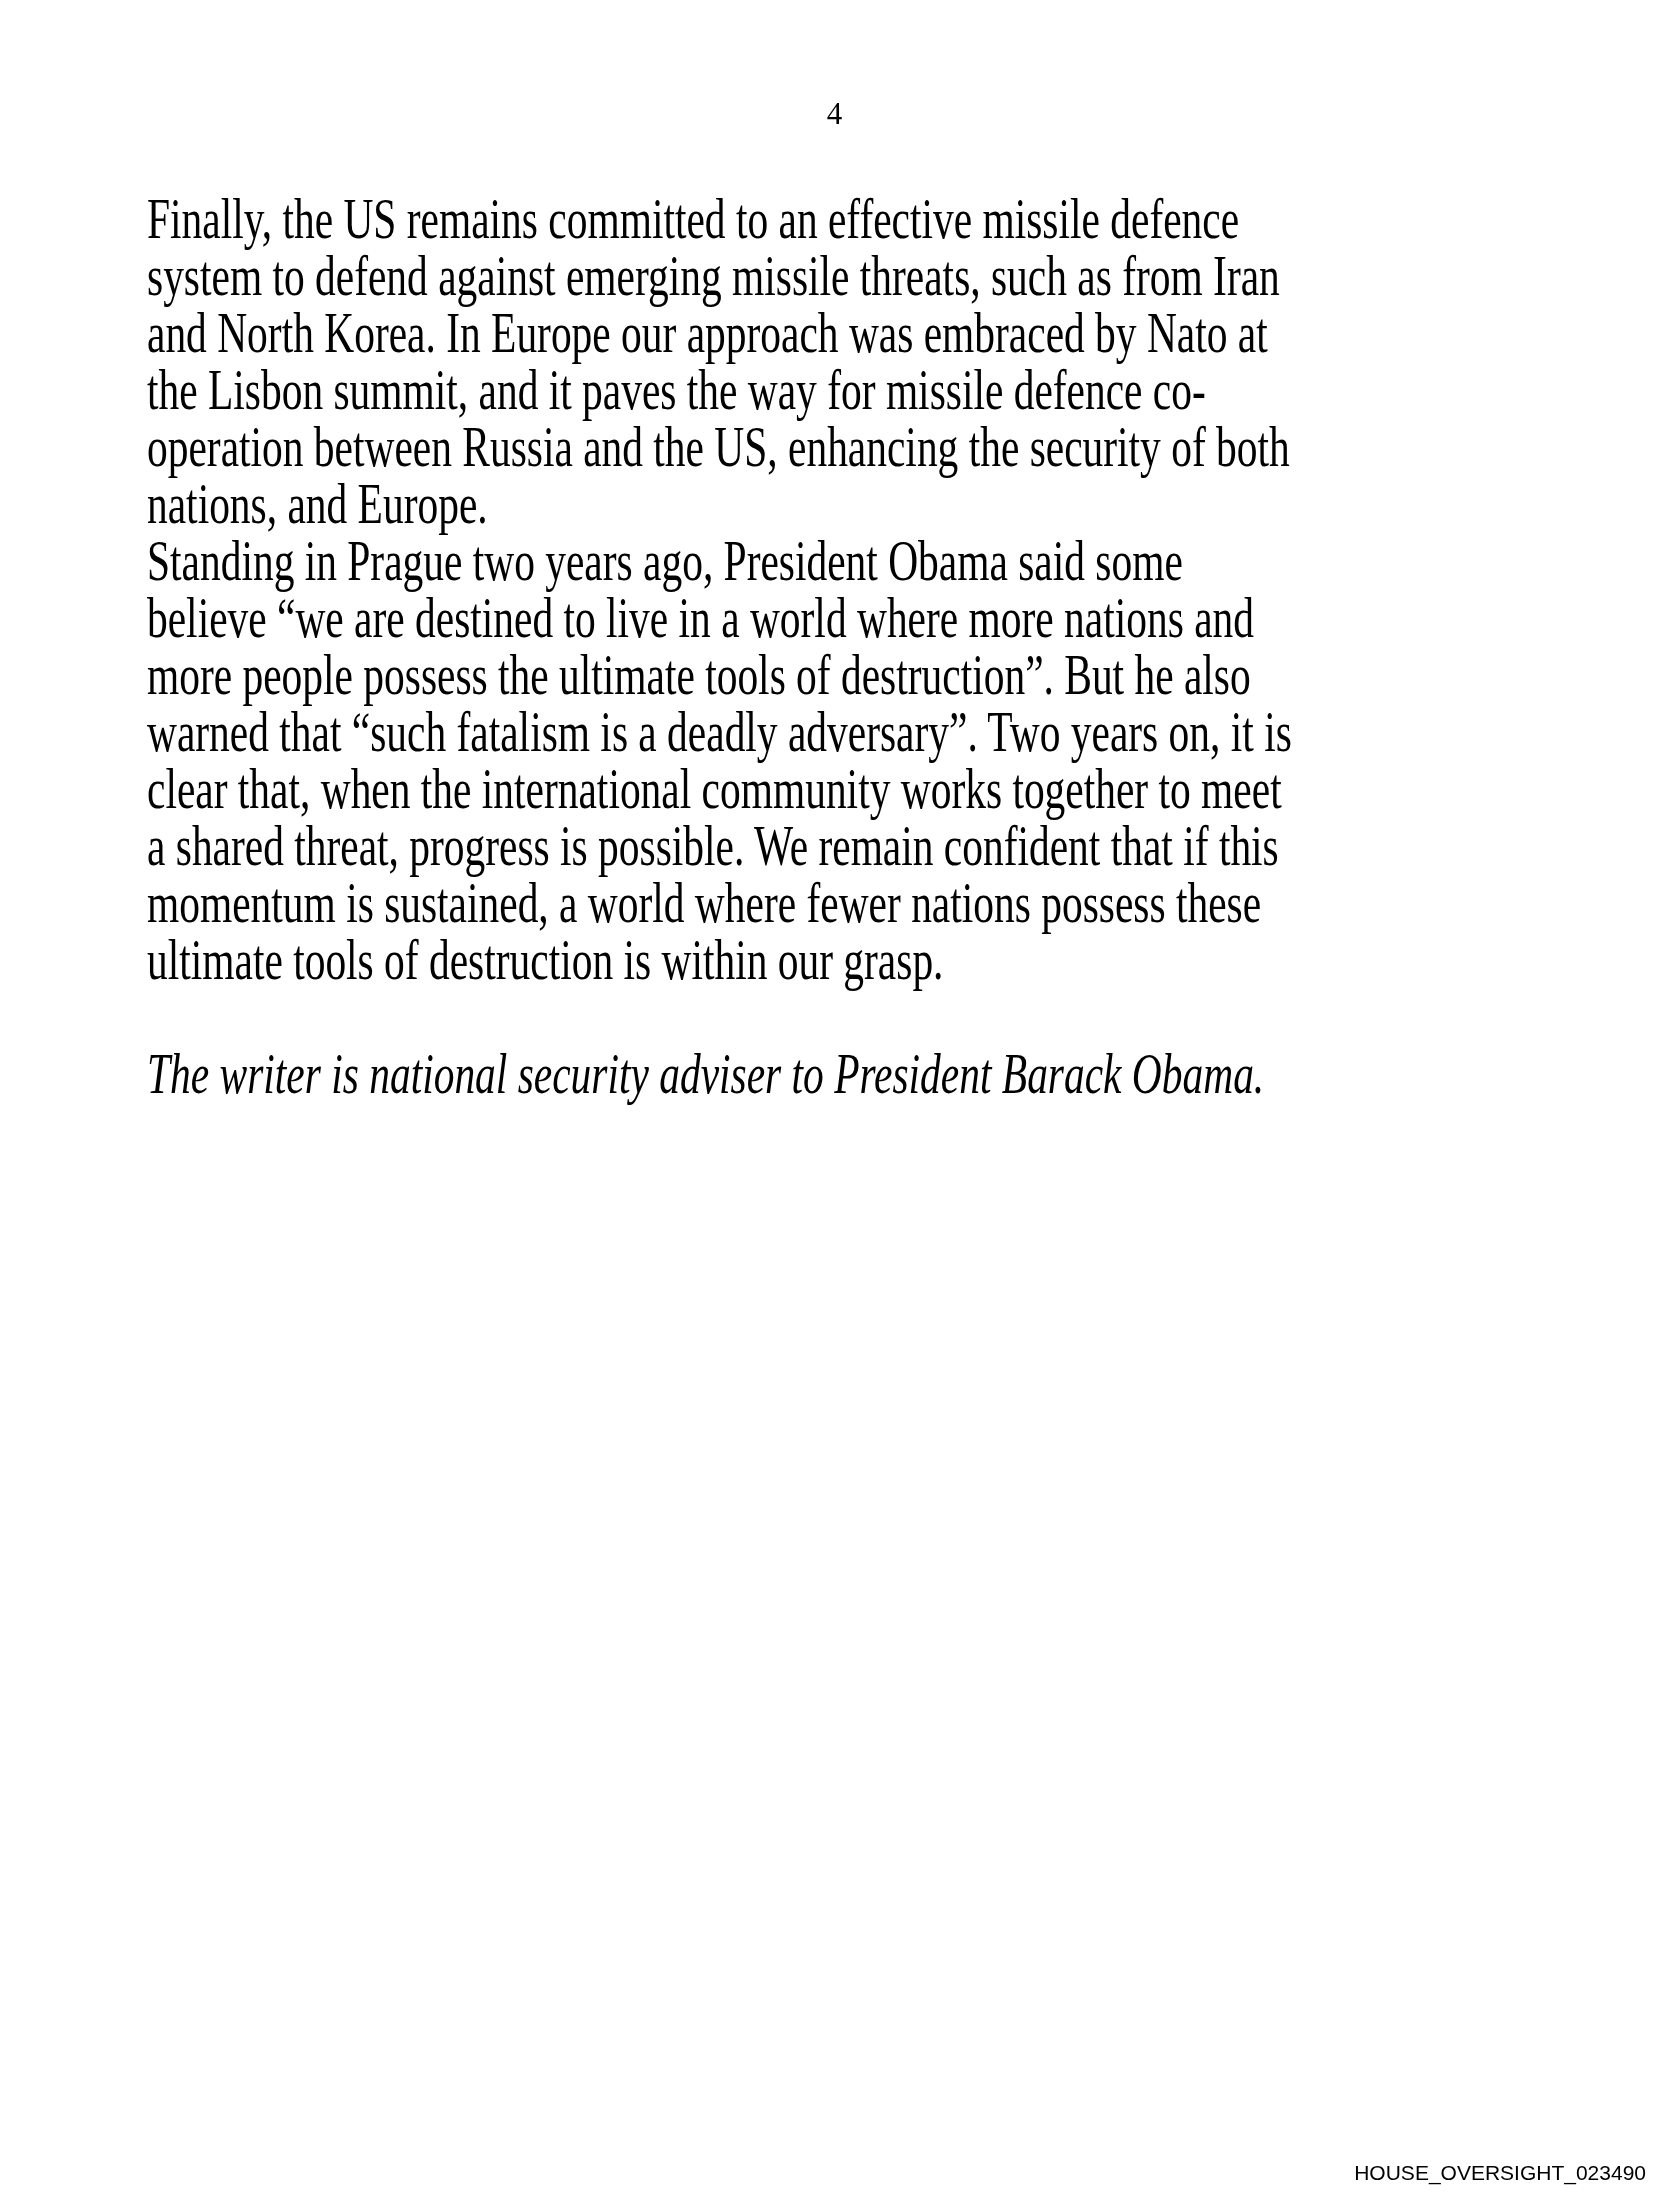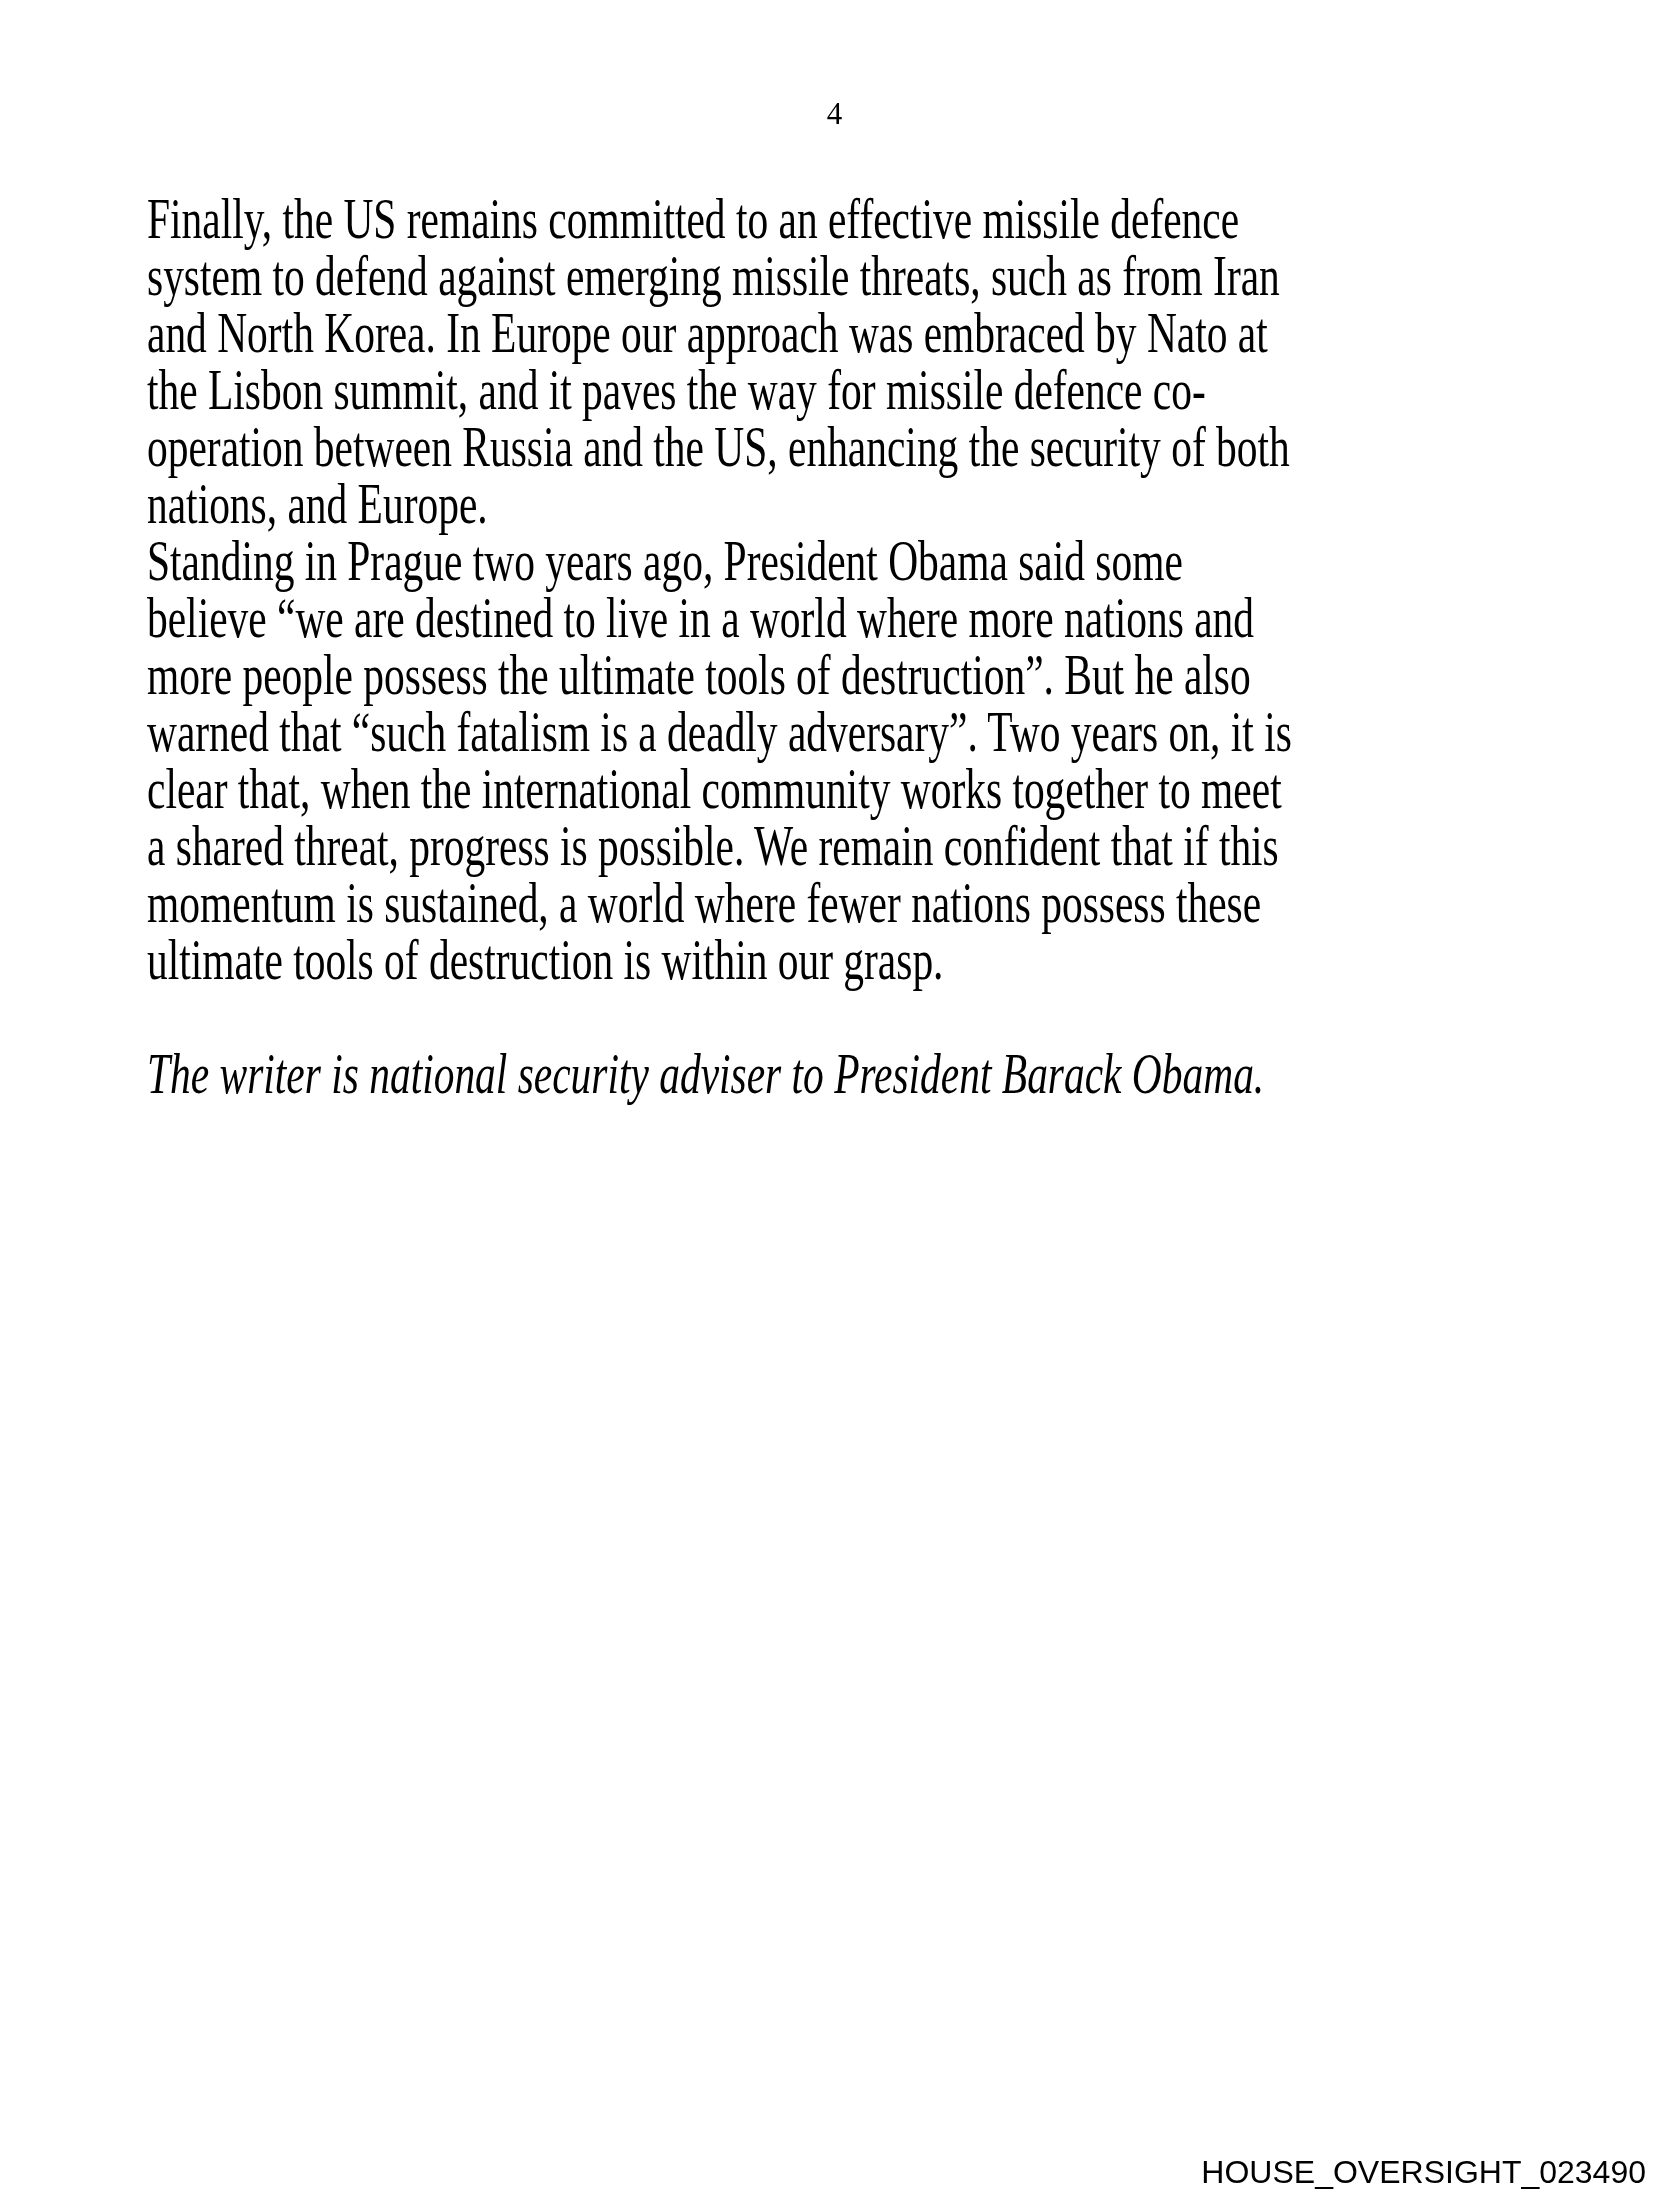--- a/index.html
+++ b/index.html
@@ -45,21 +45,21 @@
   }
   .byline {
     margin-top: 57px;
     font-style: italic;
   }
   .bates-number {
     position: absolute;
     top: 2157px;
     right: 23px;
     font-family: "Liberation Sans", sans-serif;
-    font-size: 32px;
+    font-size: 21px;
     line-height: 31px;
     color: #000000;
     white-space: nowrap;
   }
 </style>
 </head>
 <body>
 
 <div class="page">
 

